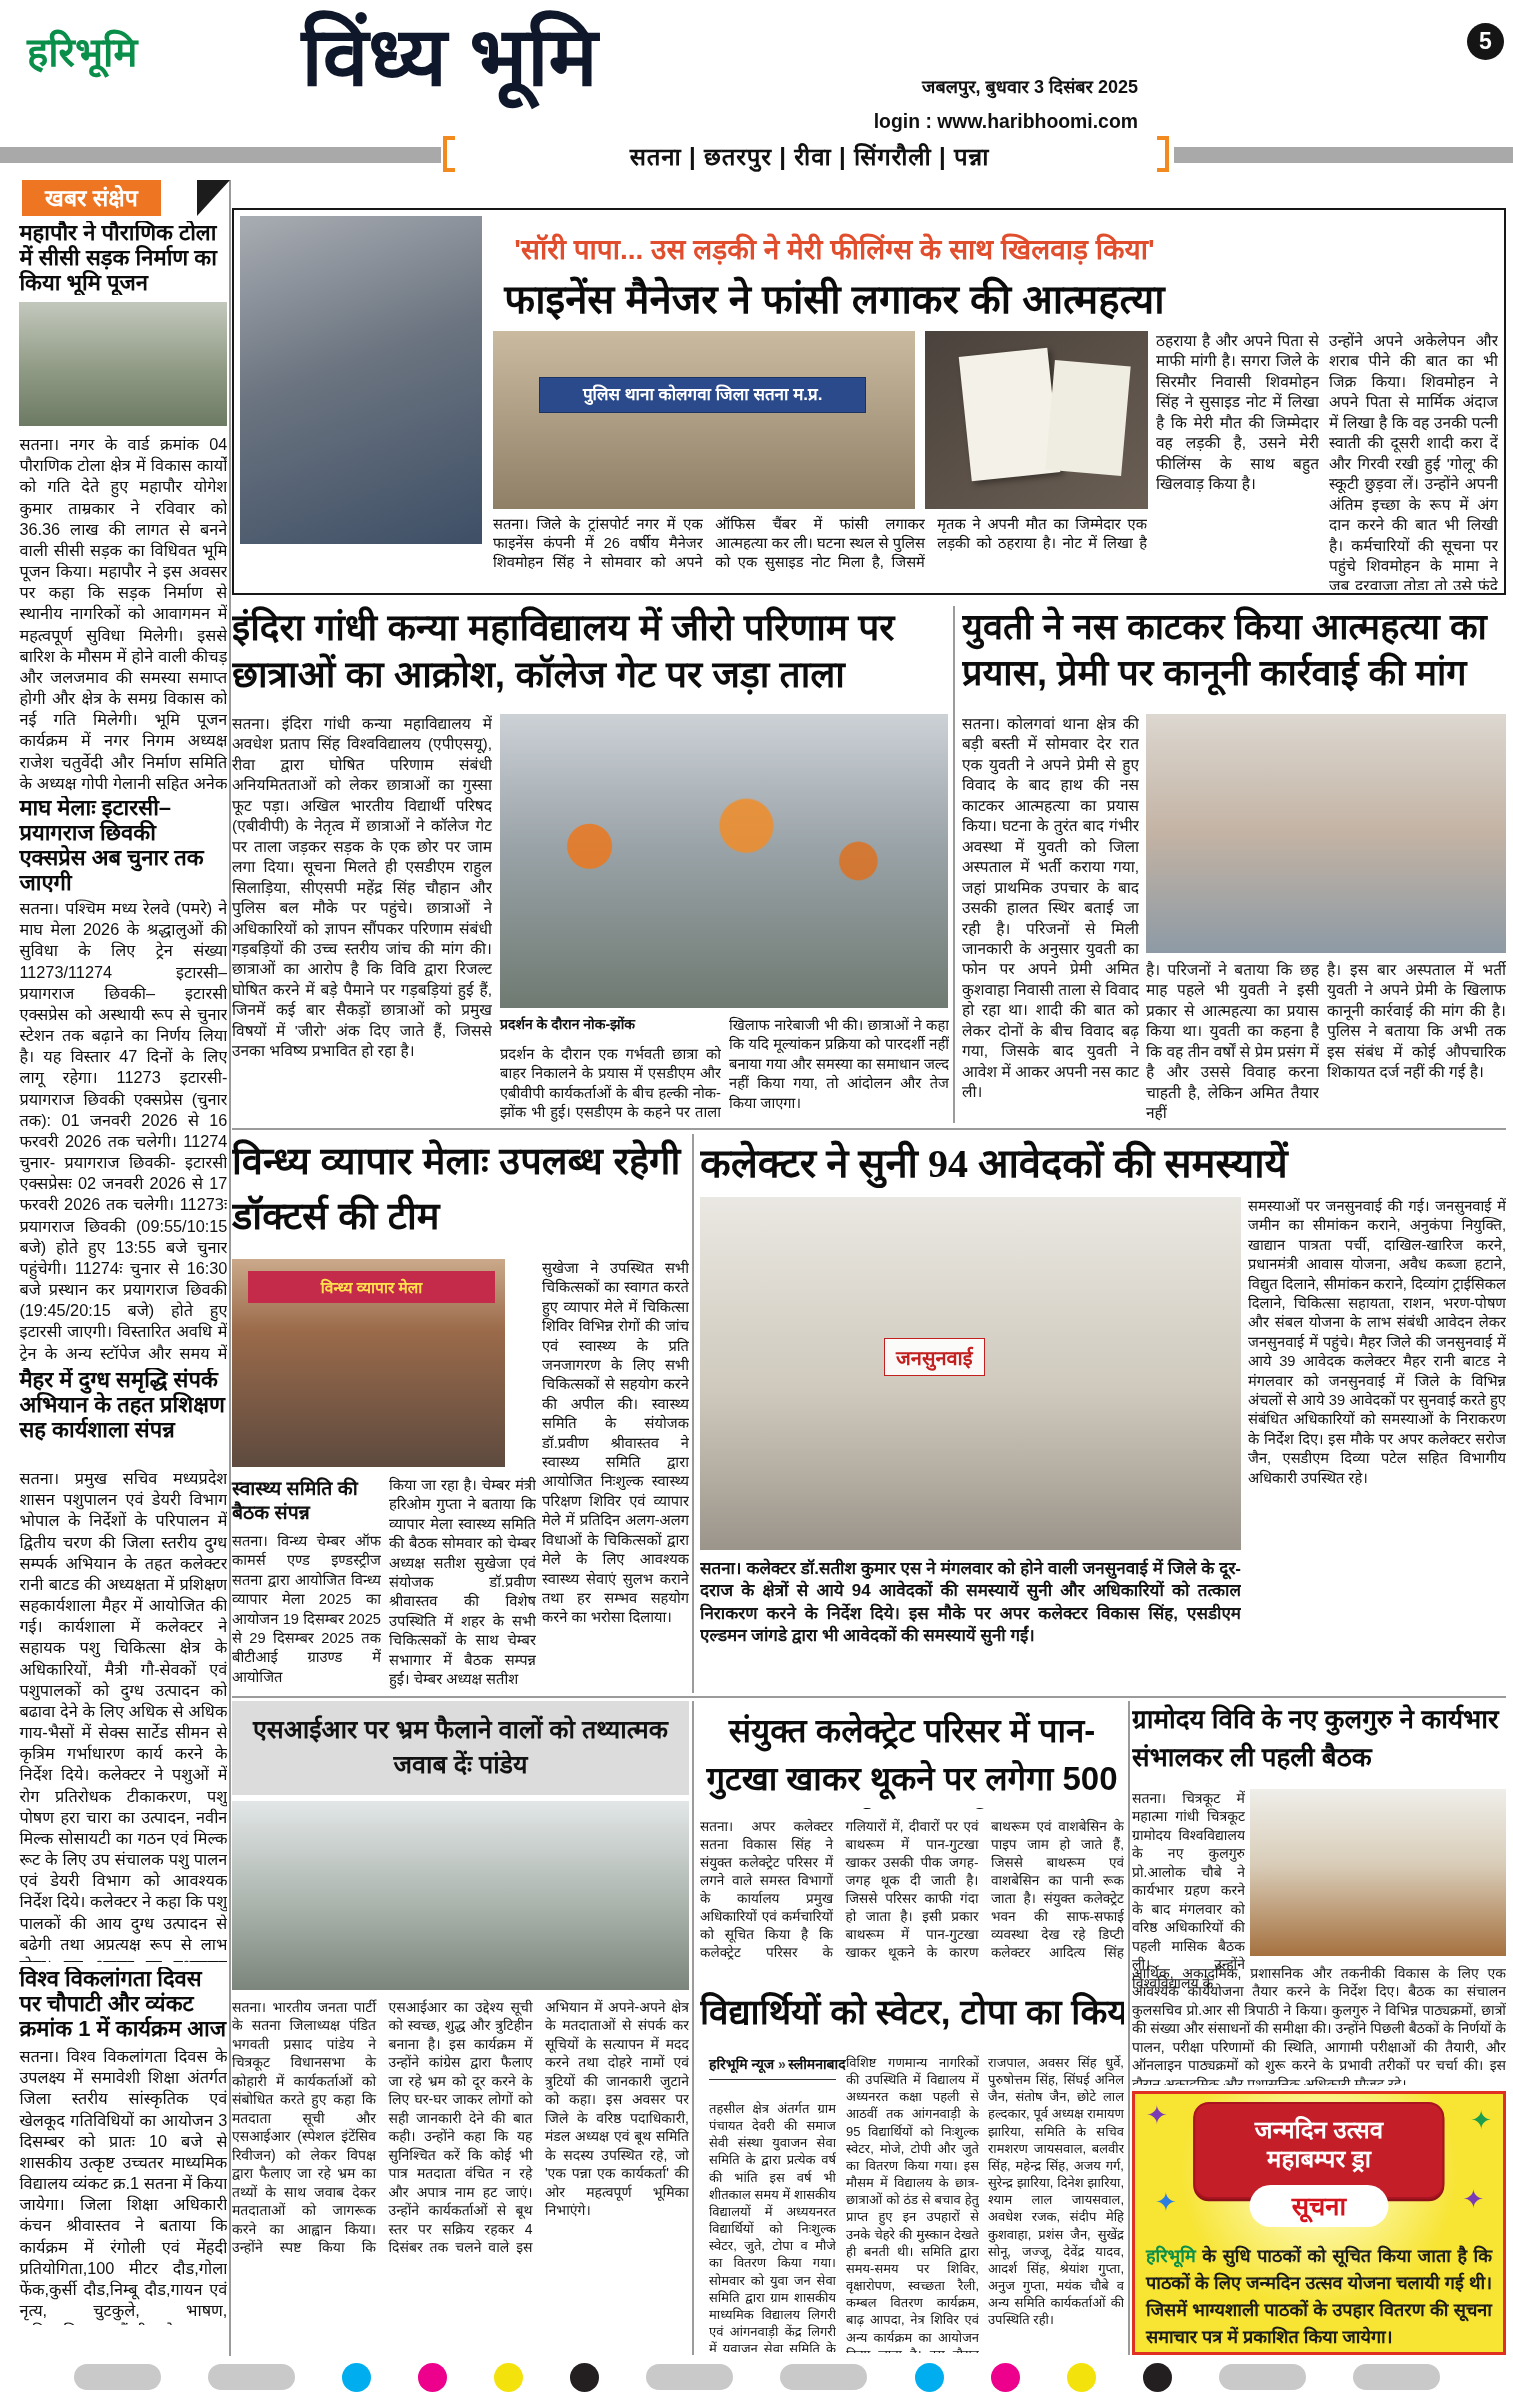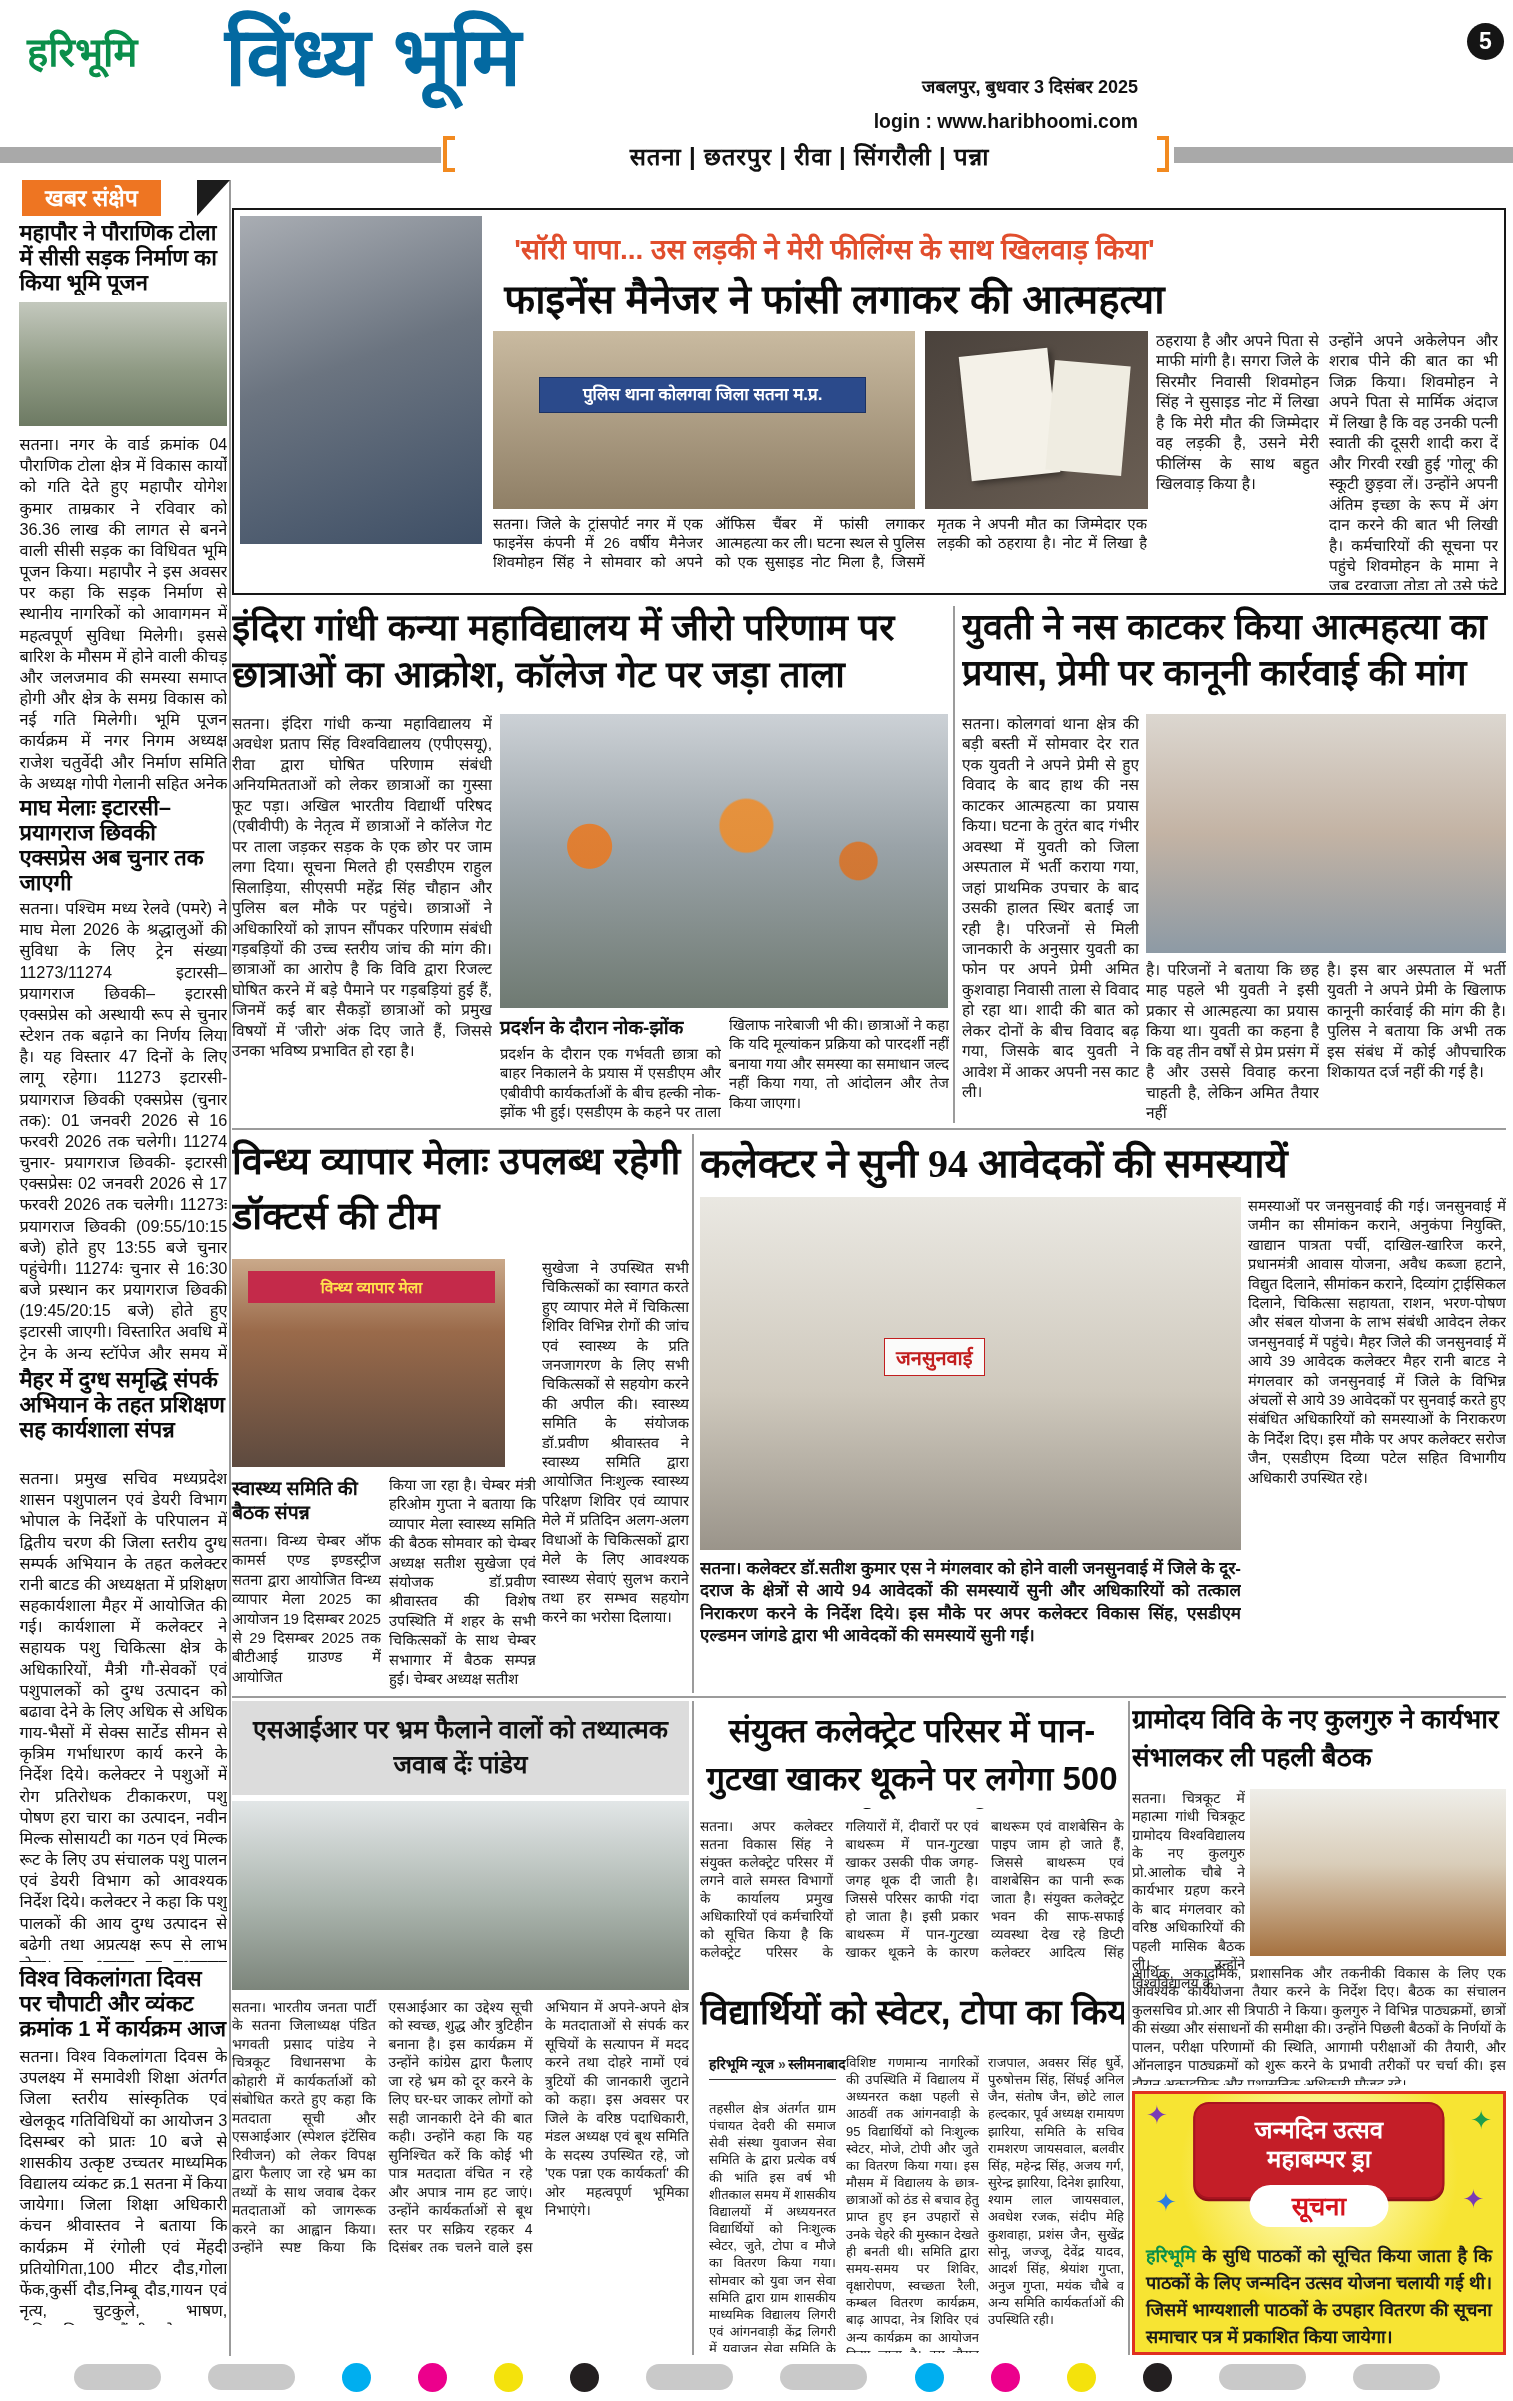--- a/index.html
+++ b/index.html
@@ -5,21 +5,21 @@
   html,body{margin:0;padding:0;background:#e9e9e9;}
   .page{position:relative;width:1514px;height:2401px;background:#ffffff;margin:0 auto;
         font-family:"Liberation Sans","DejaVu Sans",sans-serif;color:#111;overflow:hidden;}
   .abs{position:absolute;box-sizing:border-box;}
   .bt{font-size:15.5px;line-height:1.32;text-align:justify;overflow:hidden;color:#161616;}
   .hl{font-weight:bold;color:#0c0c0c;overflow:hidden;}
   .photo{overflow:hidden;}
   .divider{background:#9b9b9b;}
   
   .logo{font-size:40px;font-weight:bold;color:#0a8f4a;}
-  .title{font-size:82px;font-weight:bold;color:#0369a1;line-height:1.05;white-space:nowrap;}
+  .title{font-size:82px;font-weight:bold;color:#0f172a;text-align:center;line-height:1.05;white-space:nowrap;}
   .pagebadge{width:37px;height:37px;border-radius:50%;background:#151515;color:#fff;font-size:23px;
              font-weight:bold;display:flex;align-items:center;justify-content:center;}
   .dateline{font-size:18px;font-weight:bold;text-align:right;}
   .login{font-size:19.4px;font-weight:bold;text-align:right;}
   .graybar{background:#a9a9a9;height:15.5px;}
   .regions{font-size:24px;font-weight:bold;text-align:center;letter-spacing:0.8px;}
   .bracket{width:12.4px;height:36px;}
   .bracket.l{border-left:4.6px solid #f28a20;border-top:4.6px solid #f28a20;border-bottom:4.6px solid #f28a20;}
   .bracket.r{border-right:4.6px solid #f28a20;border-top:4.6px solid #f28a20;border-bottom:4.6px solid #f28a20;}
   
@@ -30,21 +30,21 @@
   .brief-b{font-size:16.3px;line-height:1.3;text-align:justify;overflow:hidden;}
   
   .leadbox{border:2.3px solid #171717;}
   .kicker{color:#e14e2d;font-size:28px;font-weight:bold;text-align:center;white-space:nowrap;}
   .leadhl{font-size:40px;font-weight:bold;text-align:center;white-space:nowrap;color:#0b0b0b;}
   .board{background:#2b4a8b;color:#fff;text-align:center;font-size:17px;font-weight:bold;
          line-height:1.3;padding:6.2px 7.7px;border:1.5px solid #1c3263;}
   .cap3{column-count:3;column-gap:12.4px;font-size:14.7px;line-height:1.3;text-align:justify;overflow:hidden;}
   
   .h2col{font-size:37px;line-height:1.28;font-weight:bold;}
-  .subhead{font-weight:bold;font-size:19px;line-height:1.25;}
+  .subhead{font-weight:bold;font-size:14px;line-height:1.25;}
   .grayhl{background:#dcdcdc;font-size:25px;font-weight:bold;text-align:center;line-height:1.4;
           padding:11px 7.7px;}
   .cols3{column-count:3;column-gap:12.4px;}
   .byline{font-size:14px;font-weight:bold;border-bottom:1.5px solid #333;padding-bottom:6.2px;
           text-align:center;white-space:nowrap;}
   .byline .arr{color:#444;letter-spacing:-1.5px;}
   
   .ph-brief{background:linear-gradient(180deg,#c3c8bd,#8f9a84 55%,#6d7a63);}
   .ph-man{background:linear-gradient(160deg,#a9adb3,#6b7480 45%,#3e4f66);}
   .ph-police{background:linear-gradient(180deg,#c9baa0,#8f7f66);}

